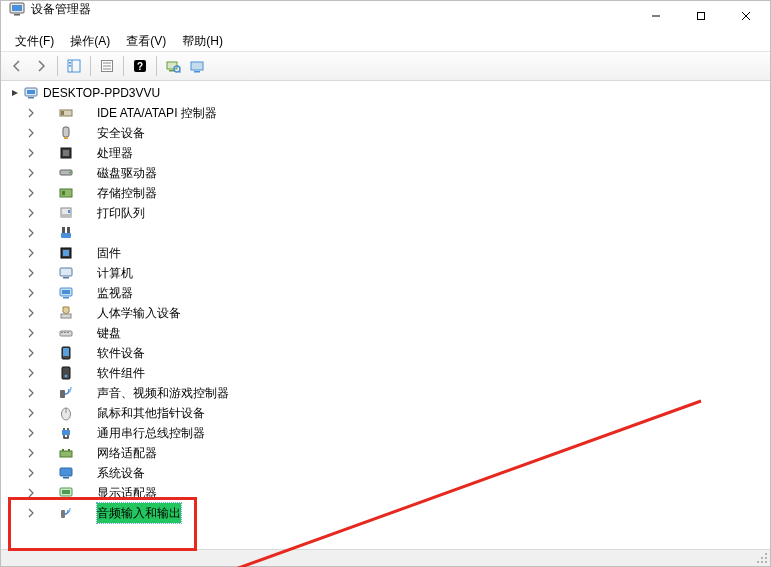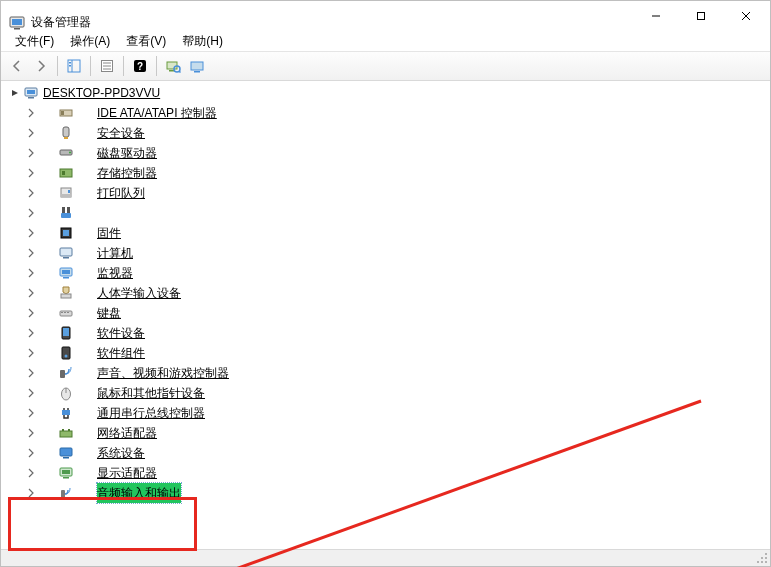--- a/index.html
+++ b/index.html
@@ -18,21 +18,21 @@
     width: 771px;
     height: 567px;
     border: 1px solid #bfbfbf;
     box-sizing: border-box;
     background: #fff;
     position: relative;
   }
   .titlebar {
     height: 30px;
     display: flex;
-    align-items: flex-end;
+    align-items: flex-start;
     padding: 0 2px 0 8px;
     background: #fff;
   }
   .titlebar .app-icon {
     width: 16px;
     height: 16px;
     margin-right: 6px;
   }
   .titlebar .title-text {
     flex: 0 0 auto;
@@ -91,21 +91,20 @@
     margin: 0 4px;
   }
   .content {
     position: absolute;
     top: 80px;
     left: 0;
     right: 0;
     bottom: 16px;
     overflow: hidden;
     background: #fff;
-    text-decoration: underline;
   }
   .tree {
     padding-top: 2px;
     font-size: 12px;
   }
   .tree-row {
     display: flex;
     align-items: center;
     height: 20px;
     padding-left: 8px;
@@ -310,20 +309,34 @@
             <span class="row-label">安全设备</span>
           </div>
           <div class="tree-row child">
             <span class="expander">
               <svg width="10" height="10" viewBox="0 0 10 10">
                 <path d="M3 1 L7 5 L3 9" fill="none" stroke="#6b6b6b" stroke-width="1.2"></path>
               </svg>
             </span>
             <span class="node-icon">
               <svg viewBox="0 0 16 16">
+                <rect x="3" y="3" width="10" height="10" fill="#3a3a3a" stroke="#111"></rect>
+                <rect x="5" y="5" width="6" height="6" fill="#777"></rect>
+              </svg>
+            </span>
+            <span class="row-label">处理器</span>
+          </div>
+          <div class="tree-row child">
+            <span class="expander">
+              <svg width="10" height="10" viewBox="0 0 10 10">
+                <path d="M3 1 L7 5 L3 9" fill="none" stroke="#6b6b6b" stroke-width="1.2"></path>
+              </svg>
+            </span>
+            <span class="node-icon">
+              <svg viewBox="0 0 16 16">
                 <rect x="2" y="5" width="12" height="5" rx="1" fill="#b8b8b8" stroke="#666"></rect>
                 <circle cx="12" cy="7.5" r="1" fill="#39a539"></circle>
               </svg>
             </span>
             <span class="row-label">磁盘驱动器</span>
           </div>
           <div class="tree-row child">
             <span class="expander">
               <svg width="10" height="10" viewBox="0 0 10 10">
                 <path d="M3 1 L7 5 L3 9" fill="none" stroke="#6b6b6b" stroke-width="1.2"></path>

